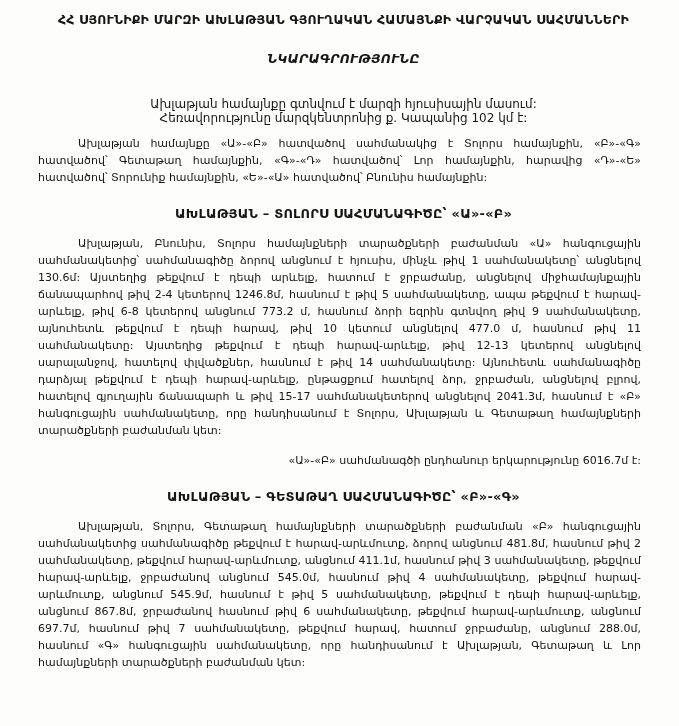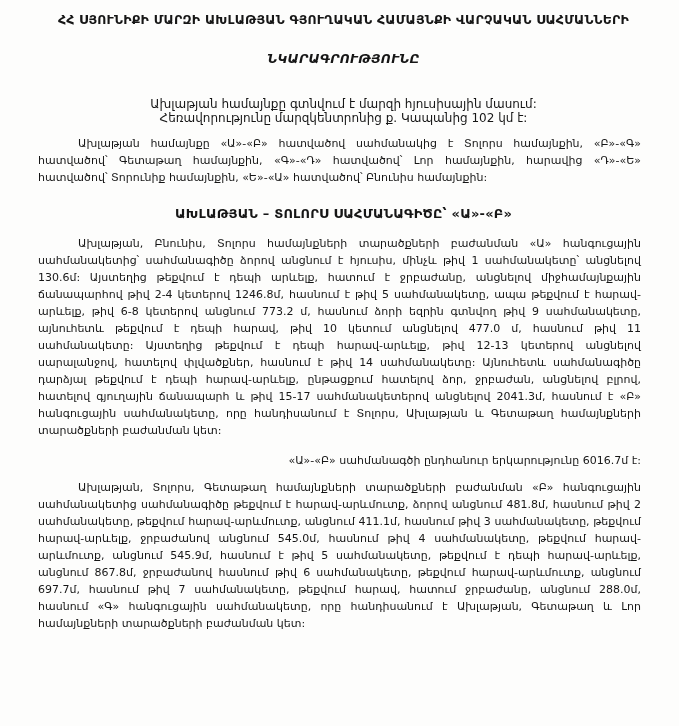--- a/index.html
+++ b/index.html
@@ -79,16 +79,17 @@
 
   </section>
 
   <section>
     <h2 class="section-heading">ԱԽԼԱԹՅԱՆ – ՏՈԼՈՐՍ ՍԱՀՄԱՆԱԳԻԾԸ՝ «Ա»-«Բ»</h2>
     <p class="para">Ախլաթյան, Բնունիս, Տոլորս համայնքների տարածքների բաժանման «Ա» հանգուցային սահմանակետից՝ սահմանագիծը ձորով անցնում է հյուսիս, մինչև թիվ 1 սահմանակետը՝ անցնելով 130.6մ: Այստեղից թեքվում է դեպի արևելք, հատում է ջրբաժանը, անցնելով միջհամայնքային ճանապարհով թիվ 2-4 կետերով 1246.8մ, հասնում է թիվ 5 սահմանակետը, ապա թեքվում է հարավ-արևելք, թիվ 6-8 կետերով անցնում 773.2 մ, հասնում ձորի եզրին գտնվող թիվ 9 սահմանակետը, այնուհետև թեքվում է դեպի հարավ, թիվ 10 կետում անցնելով 477.0 մ, հասնում թիվ 11 սահմանակետը: Այստեղից թեքվում է դեպի հարավ-արևելք, թիվ 12-13 կետերով անցնելով սարալանջով, հատելով փլվածքներ, հասնում է թիվ 14 սահմանակետը: Այնուհետև սահմանագիծը դարձյալ թեքվում է դեպի հարավ-արևելք, ընթացքում հատելով ձոր, ջրբաժան, անցնելով բլրով, հատելով գյուղային ճանապարհ և թիվ 15-17 սահմանակետերով անցնելով 2041.3մ, հասնում է «Բ» հանգուցային սահմանակետը, որը հանդիսանում է Տոլորս, Ախլաթյան և Գետաթաղ համայնքների տարածքների բաժանման կետ:</p>
     <p class="para total-line">«Ա»-«Բ» սահմանագծի ընդհանուր երկարությունը  6016.7մ է:</p>
   </section>
 
   <section>
+    <h2 class="section-heading">ԱԽԼԱԹՅԱՆ – ԳԵՏԱԹԱՂ ՍԱՀՄԱՆԱԳԻԾԸ՝  «Բ»-«Գ»</h2>
     <p class="para">Ախլաթյան, Տոլորս, Գետաթաղ համայնքների տարածքների բաժանման «Բ» հանգուցային սահմանակետից սահմանագիծը թեքվում է հարավ-արևմուտք, ձորով անցնում 481.8մ, հասնում թիվ 2 սահմանակետը, թեքվում հարավ-արևմուտք, անցնում 411.1մ, հասնում թիվ 3 սահմանակետը, թեքվում հարավ-արևելք, ջրբաժանով անցնում 545.0մ, հասնում թիվ 4 սահմանակետը, թեքվում հարավ-արևմուտք, անցնում 545.9մ, հասնում է թիվ 5 սահմանակետը, թեքվում է դեպի հարավ-արևելք, անցնում 867.8մ, ջրբաժանով հասնում թիվ 6 սահմանակետը, թեքվում հարավ-արևմուտք, անցնում 697.7մ, հասնում թիվ 7 սահմանակետը, թեքվում հարավ, հատում ջրբաժանը, անցնում 288.0մ, հասնում «Գ» հանգուցային սահմանակետը, որը հանդիսանում է Ախլաթյան, Գետաթաղ և Լոր համայնքների տարածքների բաժանման կետ:</p>
   </section>
 
 </div>
 
 </body></html>

